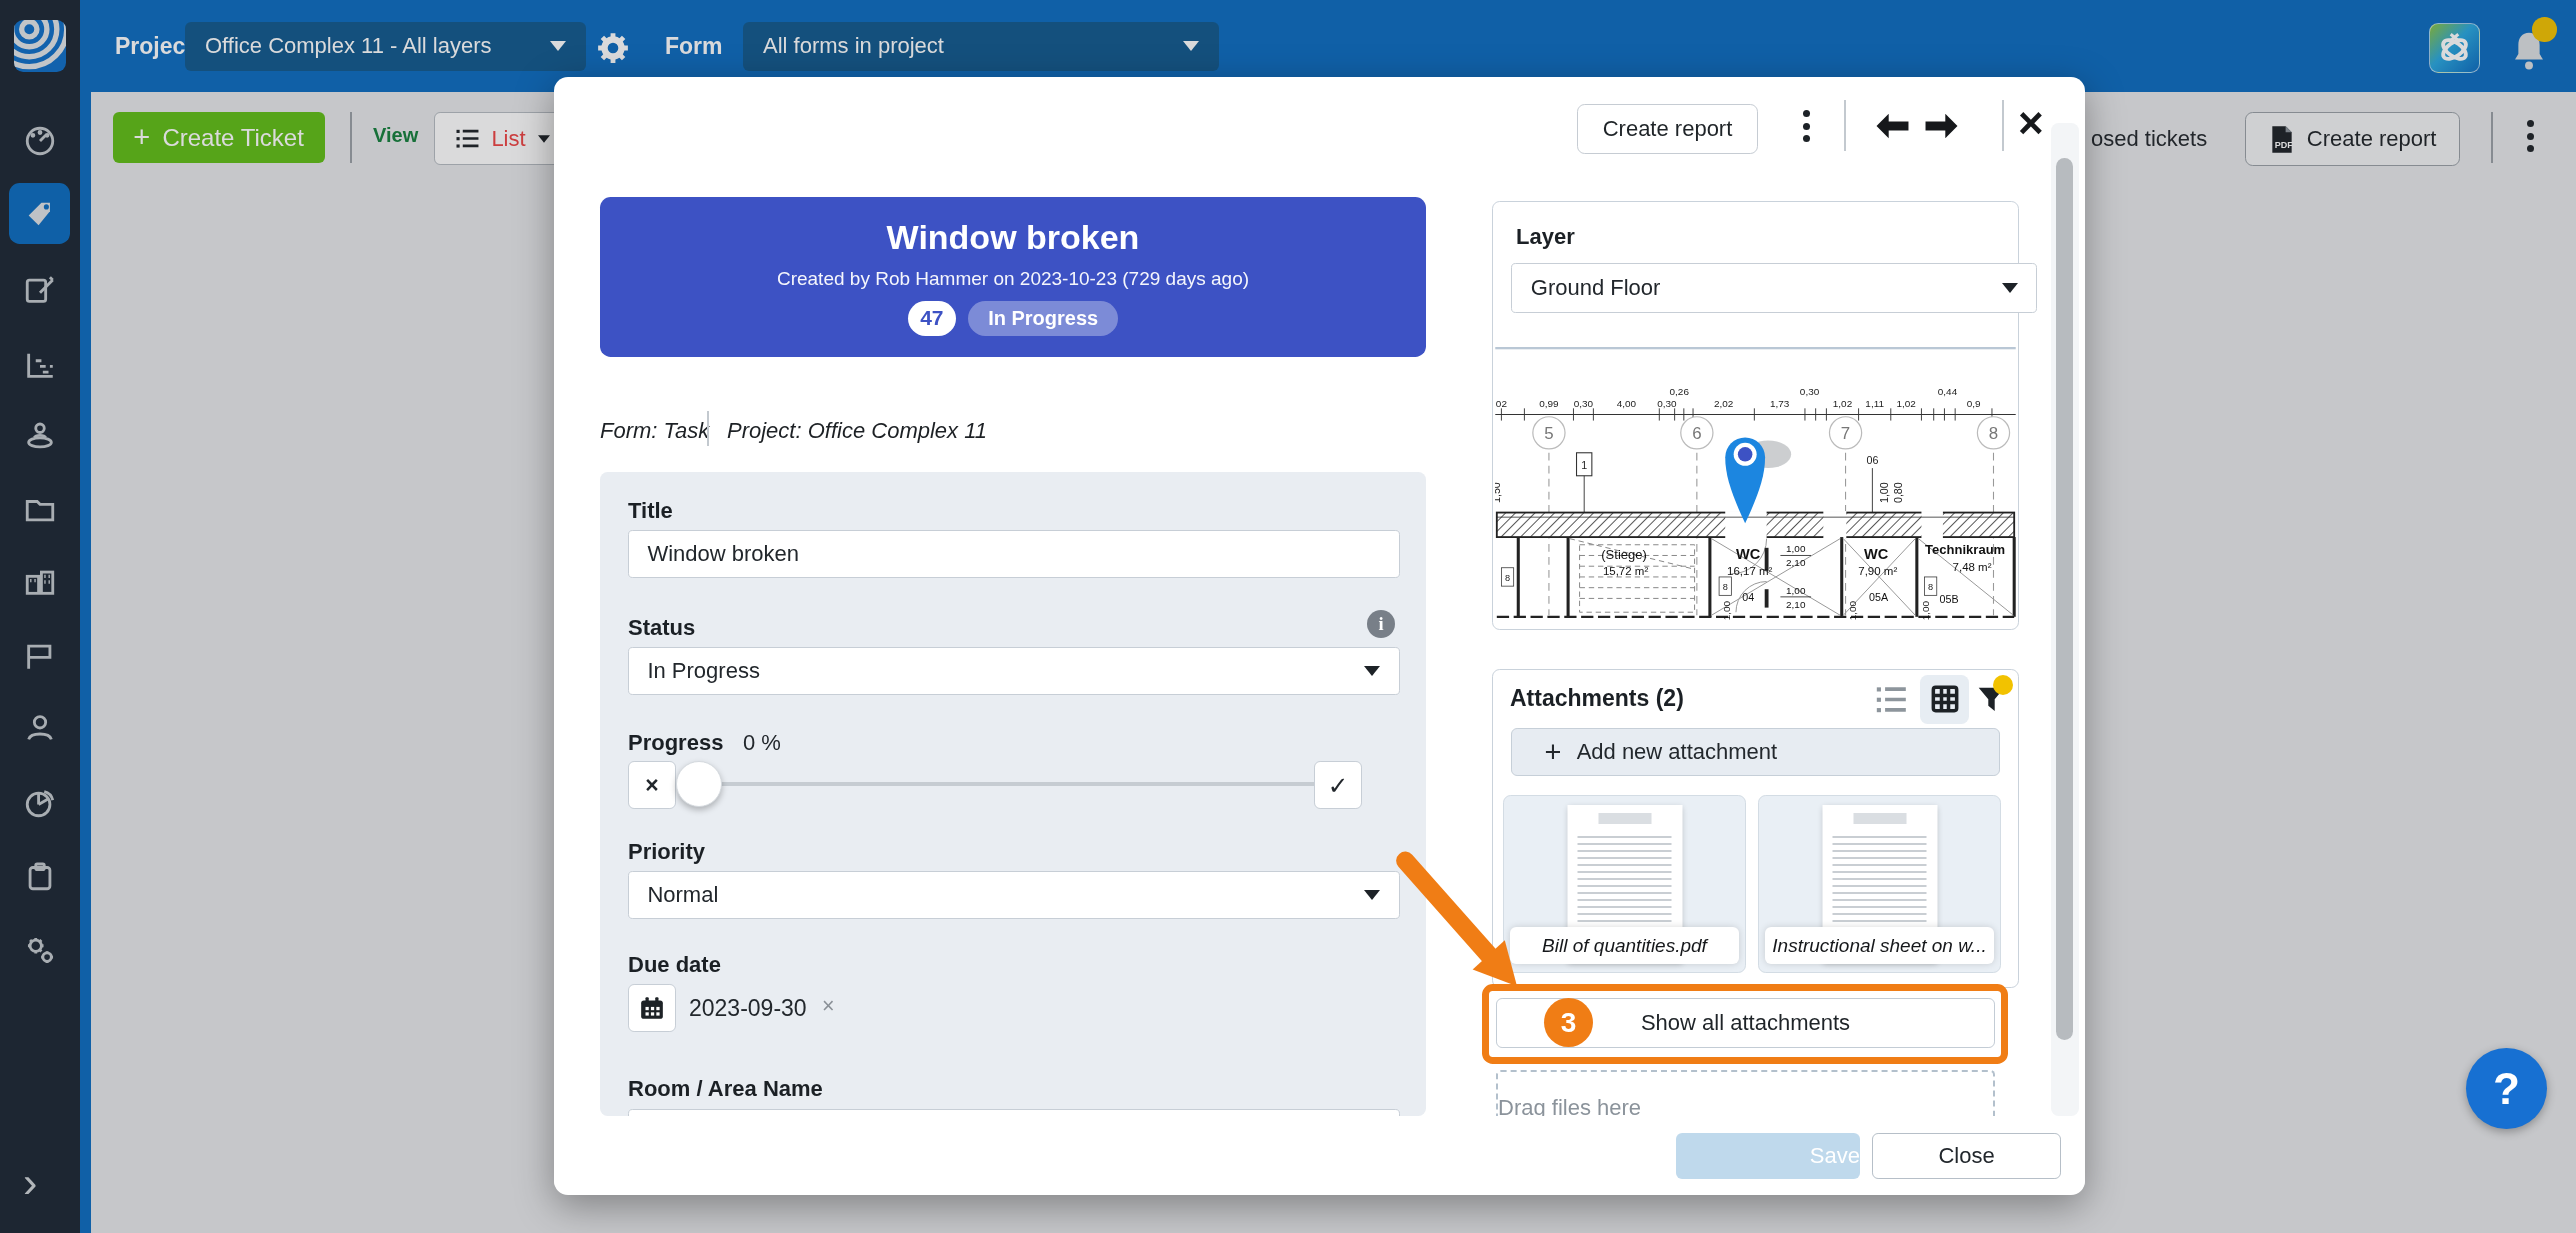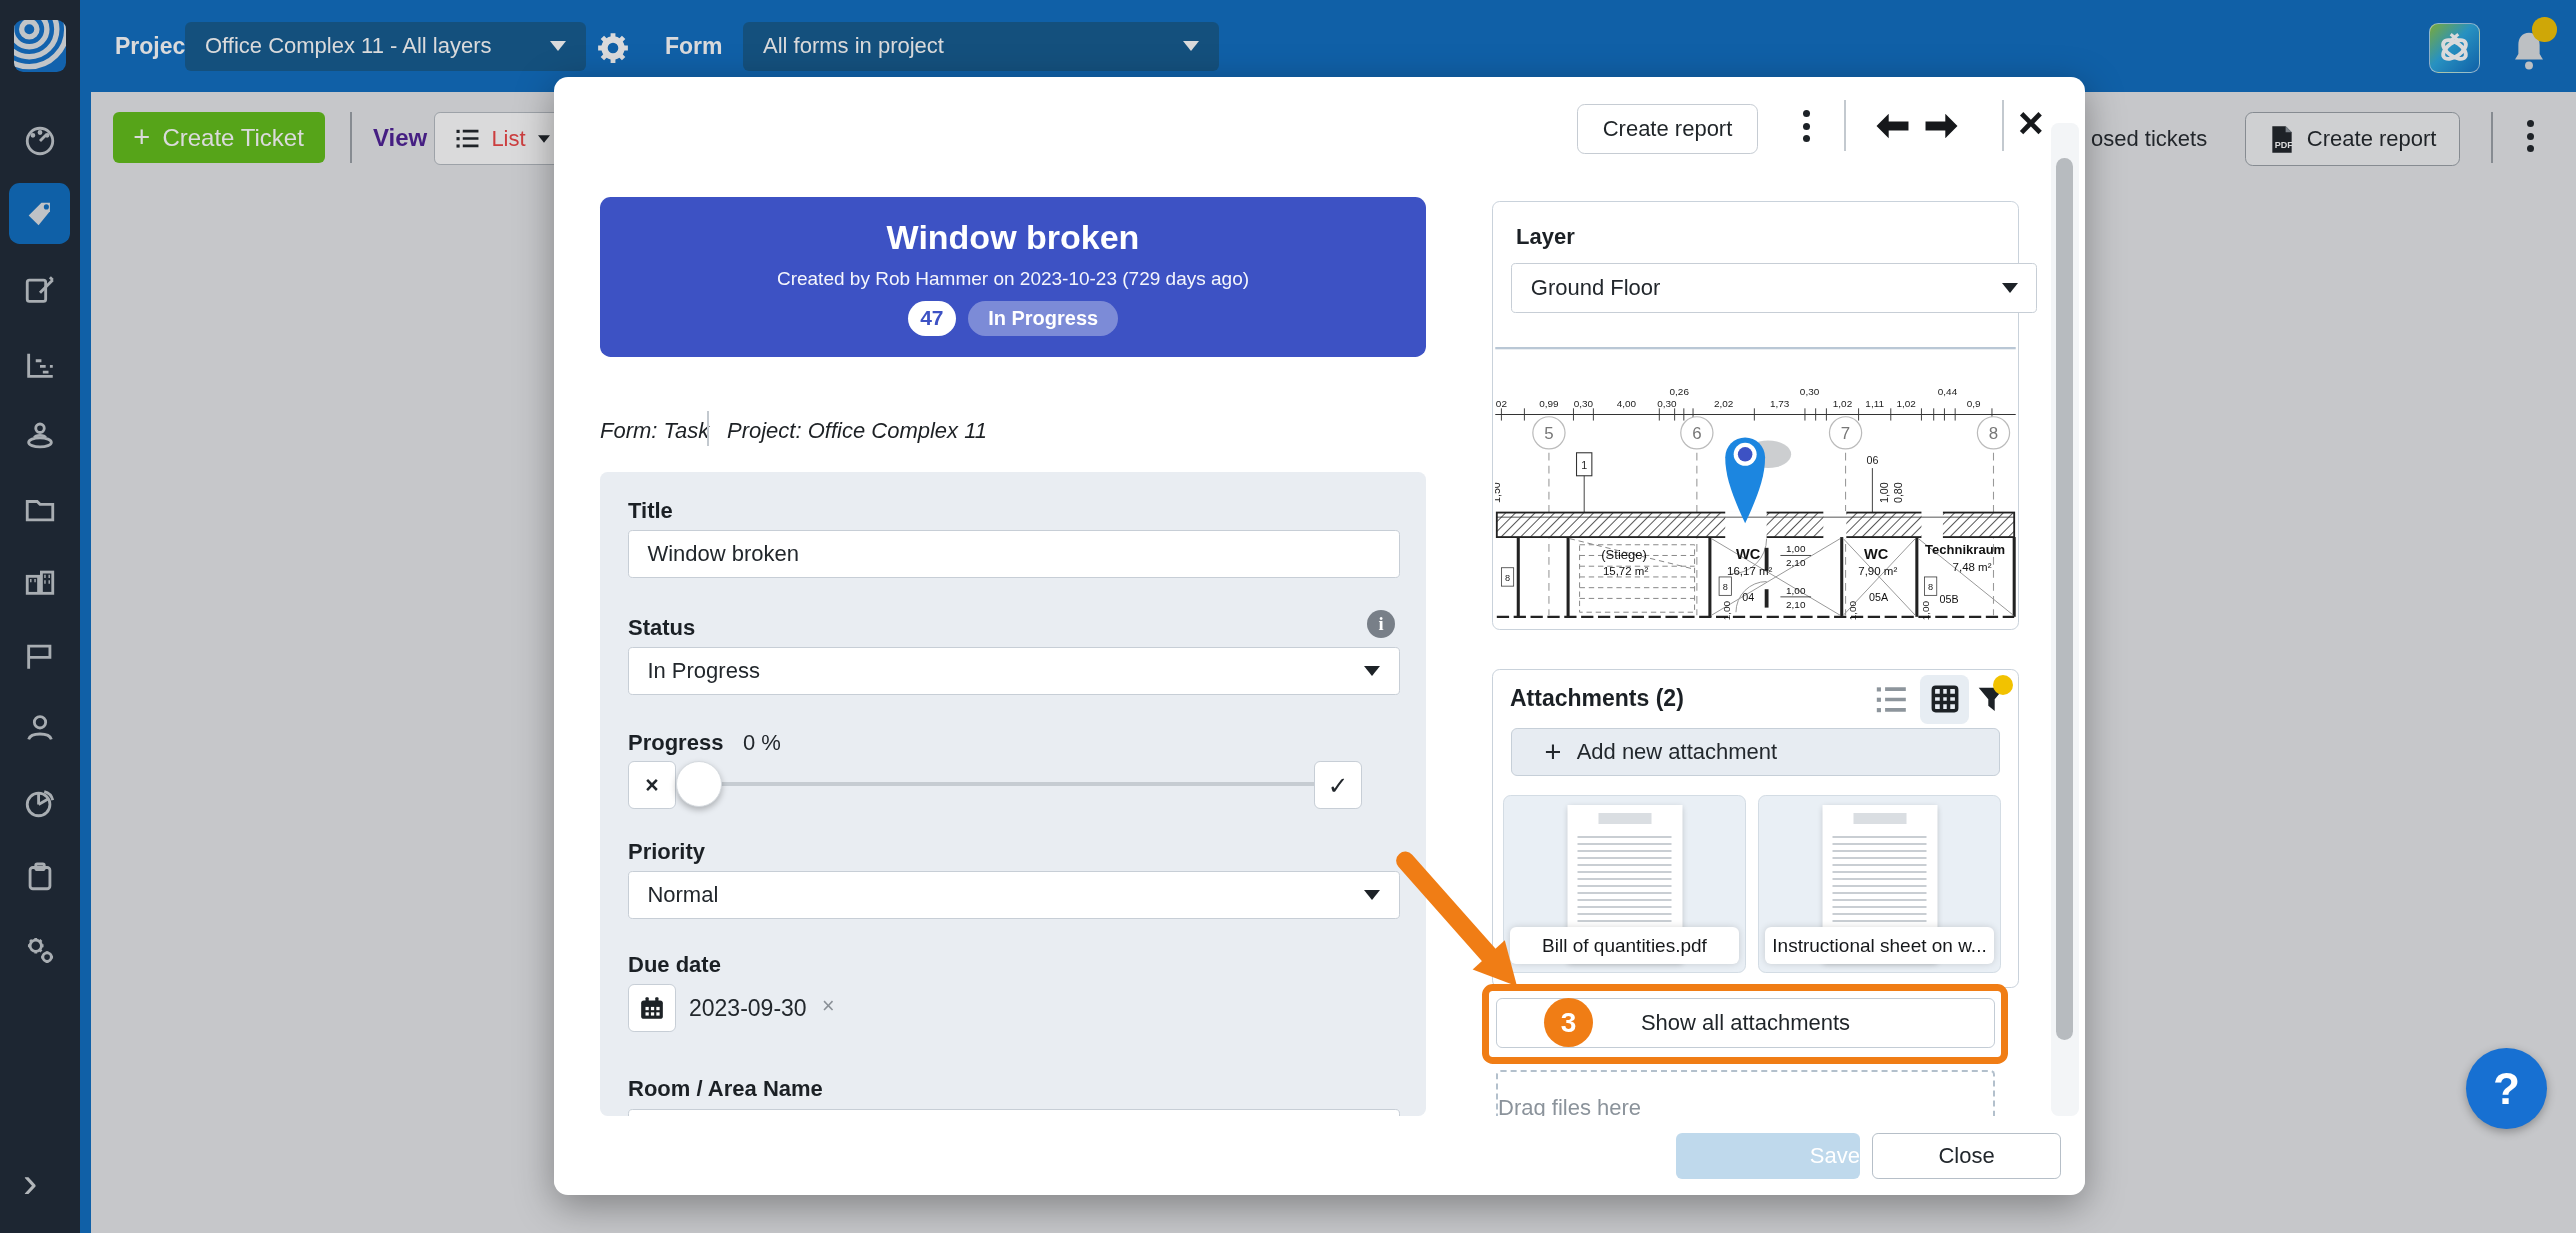--- a/index.html
+++ b/index.html
@@ -48,21 +48,21 @@
   .kebab i{display:block;width:7px;height:7px;border-radius:50%;background:#1d2227;margin:5.4px auto;}
   .dashed{border:2.3px dashed #b3c0cc;border-radius:4.6px;}
   
   .acard{position:absolute;top:125px;width:241px;height:176px;background:#E9EFF5;border:1.5px solid #d3dce4;border-radius:7.7px;overflow:hidden;}
   .page{position:absolute;left:50%;transform:translateX(-50%);top:9.2px;width:115px;height:158px;background:#fff;box-shadow:0 1.5px 6.1px rgba(0,0,0,.2);}
   .page .lines{position:absolute;left:10.7px;right:10.7px;top:26px;bottom:9.2px;
     background:repeating-linear-gradient(#fff 0 5.4px,#c9ced3 5.4px 7px);}
   .page .hd{position:absolute;left:31px;right:31px;top:7.7px;height:10.7px;background:#dadee2;}
   .cap{position:absolute;left:6.1px;right:6.1px;bottom:7.7px;height:37px;background:#fff;border-radius:6.1px;
        display:flex;align-items:center;justify-content:center;font-size:19px;color:#16181b;
-       box-shadow:0 0 7.7px rgba(0,0,0,.15);white-space:nowrap;overflow:hidden;}
+       box-shadow:0 0 7.7px rgba(0,0,0,.15);white-space:nowrap;overflow:hidden;font-style:italic;}
   svg text{font-family:"Liberation Sans","DejaVu Sans",sans-serif;}
 </style>
 </head>
 <body>
 
 <div id="stage">
 
   <div id="sidebar" class="abs">
     <svg class="abs" style="left:14px;top:20px" width="52" height="52" viewBox="0 0 68 68">
       <defs>
@@ -195,21 +195,21 @@
     <div class="abs" style="left:2452px;top:17px;width:24.5px;height:24.5px;border-radius:50%;background:#F2C200"></div>
   </div>
 
   <div id="content" class="abs">
 
     <div class="btn-green abs" style="left:21.5px;top:20px;width:212px;height:51px">
       <span style="font-size:29px;font-weight:300">+</span>
       <span>Create Ticket</span>
     </div>
     <div class="vdiv abs" style="left:259px;top:20px;height:51px"></div>
-    <span class="abs" style="left:282px;top:32px;font-size:24px;font-weight:bold;color:#4c1d95">View</span>
+    <span class="abs" style="left:282px;top:32px;font-size:20px;font-weight:bold;color:#15803d">View</span>
     <div class="abs" style="left:343px;top:20px;width:137px;height:51px;background:#fff;border:1.5px solid #b6bcc2;border-radius:6.1px;display:flex;align-items:center;justify-content:center;gap:10.7px">
       <svg width="26" height="23" viewBox="0 0 24 22">
         <g stroke="#1d2227" stroke-width="2.6">
             <path d="M7,4 h15 M7,11 h15 M7,18 h15"></path>
           </g>
         <g fill="#1d2227">
             <rect x="1" y="2.7" width="3" height="3"></rect>
             <rect x="1" y="9.7" width="3" height="3"></rect>
             <rect x="1" y="16.7" width="3" height="3"></rect>
           </g>

